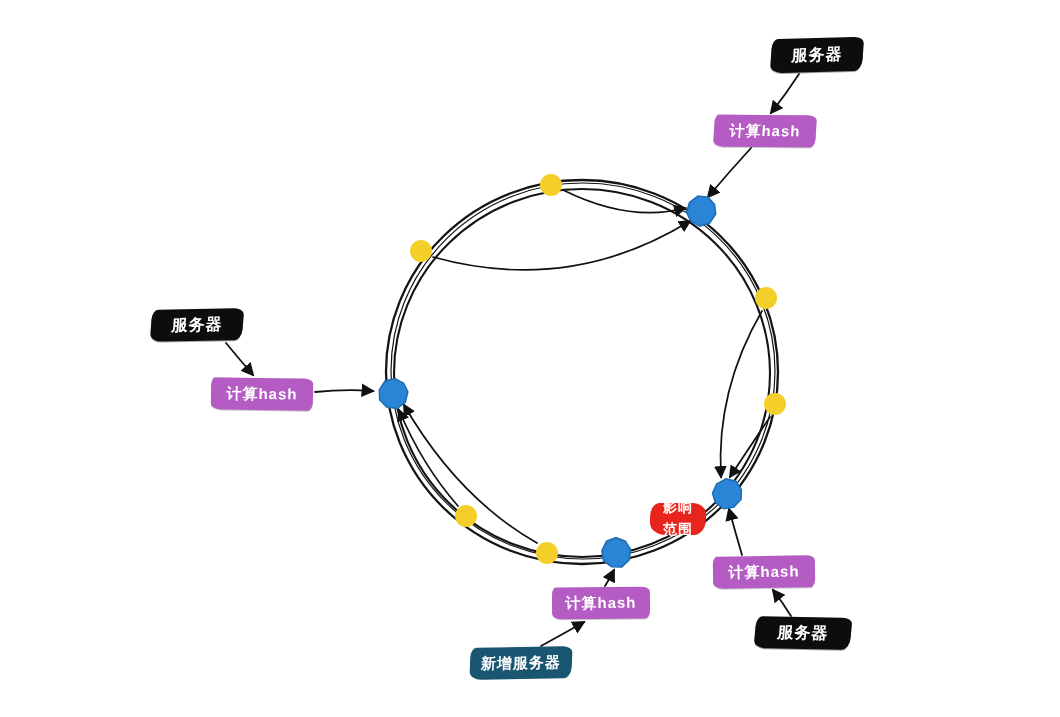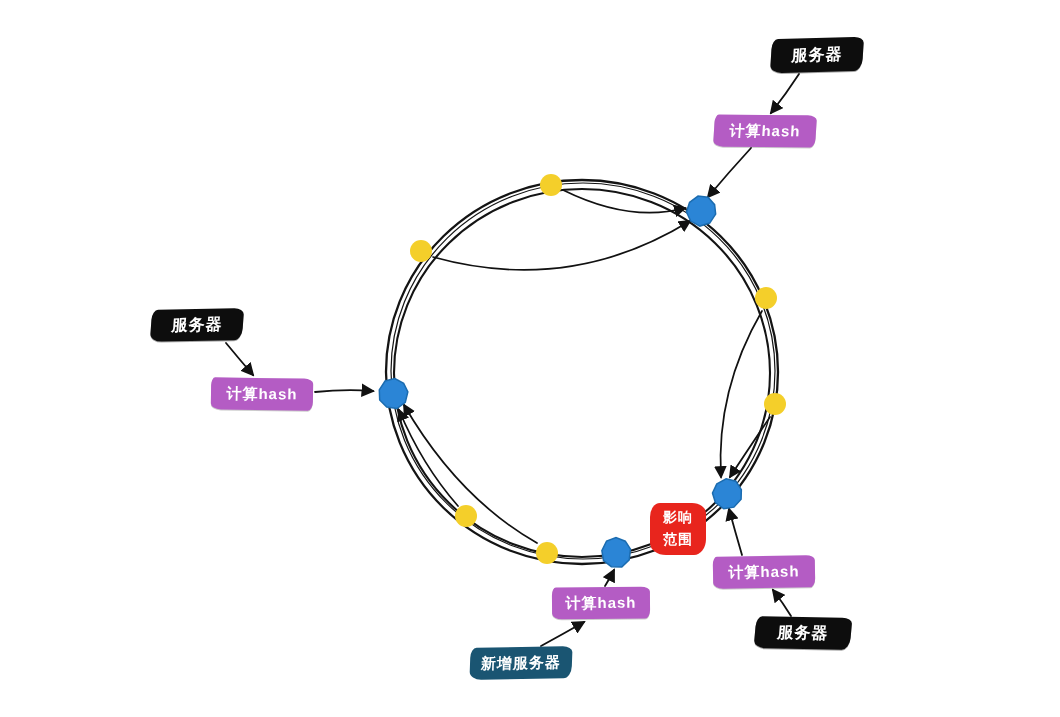--- a/index.html
+++ b/index.html
@@ -49,21 +49,21 @@
   }
 
   #lbl-server-top   { left:771px; top:38px;  width:92px;  height:34px; transform:rotate(-1.5deg) skewX(-5deg); }
   #lbl-hash-top     { left:714px; top:115px; width:102px; height:32px; transform:rotate(.5deg) skewX(-3deg); }
   #lbl-server-left  { left:151px; top:309px; width:92px;  height:32px; transform:rotate(-1deg) skewX(-5deg); }
   #lbl-hash-left    { left:211px; top:378px; width:102px; height:32px; transform:rotate(.8deg); }
   #lbl-hash-br      { left:713px; top:556px; width:102px; height:32px; transform:rotate(-1deg); }
   #lbl-server-br    { left:755px; top:617px; width:96px;  height:32px; transform:rotate(1deg) skewX(-4deg); }
   #lbl-hash-bottom  { left:552px; top:587px; width:98px;  height:32px; transform:rotate(-.5deg); }
   #lbl-new-server   { left:470px; top:647px; width:102px; height:32px; transform:rotate(-1deg) skewX(-3deg); }
-  #lbl-impact       { left:650px; top:503px; width:56px;  height:52px; }
+  #lbl-impact       { left:650px; top:503px; width:56px;  height:32px; }
 </style>
 </head>
 <body>
 
 <div class="canvas">
 
   <svg width="1060" height="717" viewBox="0 0 1060 717">
     <defs>
       <marker id="arrowhead" viewBox="0 0 10 10" refX="8.5" refY="5" markerWidth="7.5" markerHeight="7.5" orient="auto-start-reverse">
         <path d="M0,0 L10,5 L0,10 z" fill="#111111"></path>

